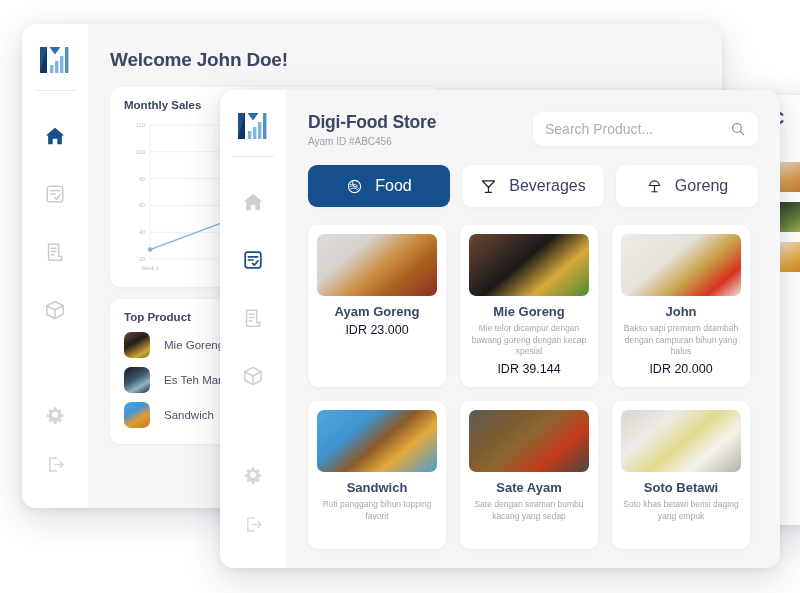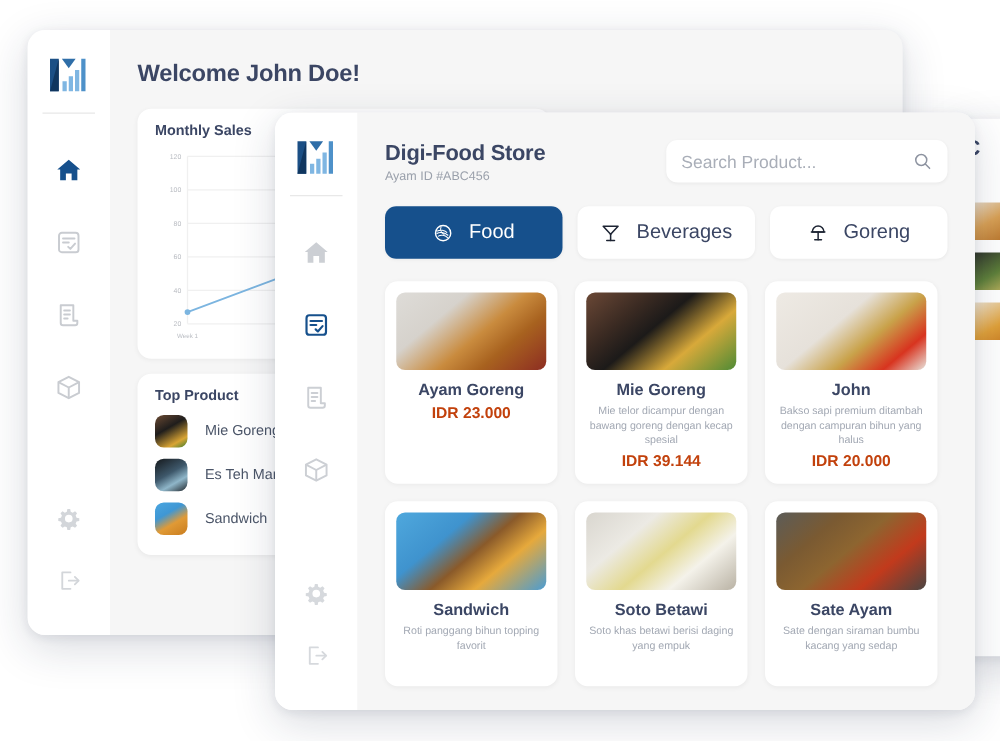--- a/index.html
+++ b/index.html
@@ -246,22 +246,22 @@
     margin-top: 8px;
   }
   .pdesc {
     font-size: 8.5px;
     color: #a2a8b3;
     line-height: 1.38;
     margin-top: 4px;
     min-height: 35px;
   }
   .pprice {
-    font-size: 12.5px; font-weight: bold;
-    color: #c2410c;
+    font-size: 12.5px; font-weight: normal;
+    color: #0f172a;
     margin-top: 4px;
   }
 </style>
 </head>
 <body>
 
 <div id="stage">
 
   <div class="panel" id="right-panel">
     <div class="rp-title">C</div>
@@ -539,29 +539,29 @@
         </div>
 
         <div class="pcard">
           <div class="pimg" style="background-image:linear-gradient(140deg,#4fa8dd 0%,#3f93ce 32%,#8a5a2a 52%,#e6a93c 70%,#4a9cd3 100%);"></div>
           <div class="pname">Sandwich</div>
           <div class="pdesc">Roti panggang bihun topping favorit</div>
           <div class="pprice"></div>
         </div>
 
         <div class="pcard">
+          <div class="pimg" style="background-image:linear-gradient(140deg,#5c5c58 0%,#7a5a32 28%,#8d6530 48%,#c23a1c 72%,#4a4542 100%);"></div>
+          <div class="pname">Sate Ayam</div>
+          <div class="pdesc">Sate dengan siraman bumbu kacang yang sedap</div>
+          <div class="pprice"></div>
+        </div>
+
+        <div class="pcard">
           <div class="pimg" style="background-image:linear-gradient(140deg,#d9d6cf 0%,#eceae4 30%,#e3d98f 52%,#f4f2ea 72%,#b9b2a4 100%);"></div>
           <div class="pname">Soto Betawi</div>
           <div class="pdesc">Soto khas betawi berisi daging yang empuk</div>
           <div class="pprice"></div>
         </div>
 
-        <div class="pcard">
-          <div class="pimg" style="background-image:linear-gradient(140deg,#5c5c58 0%,#7a5a32 28%,#8d6530 48%,#c23a1c 72%,#4a4542 100%);"></div>
-          <div class="pname">Sate Ayam</div>
-          <div class="pdesc">Sate dengan siraman bumbu kacang yang sedap</div>
-          <div class="pprice"></div>
-        </div>
-
       </div>
     </div>
   </div>
 </div>
 
 </body></html>

